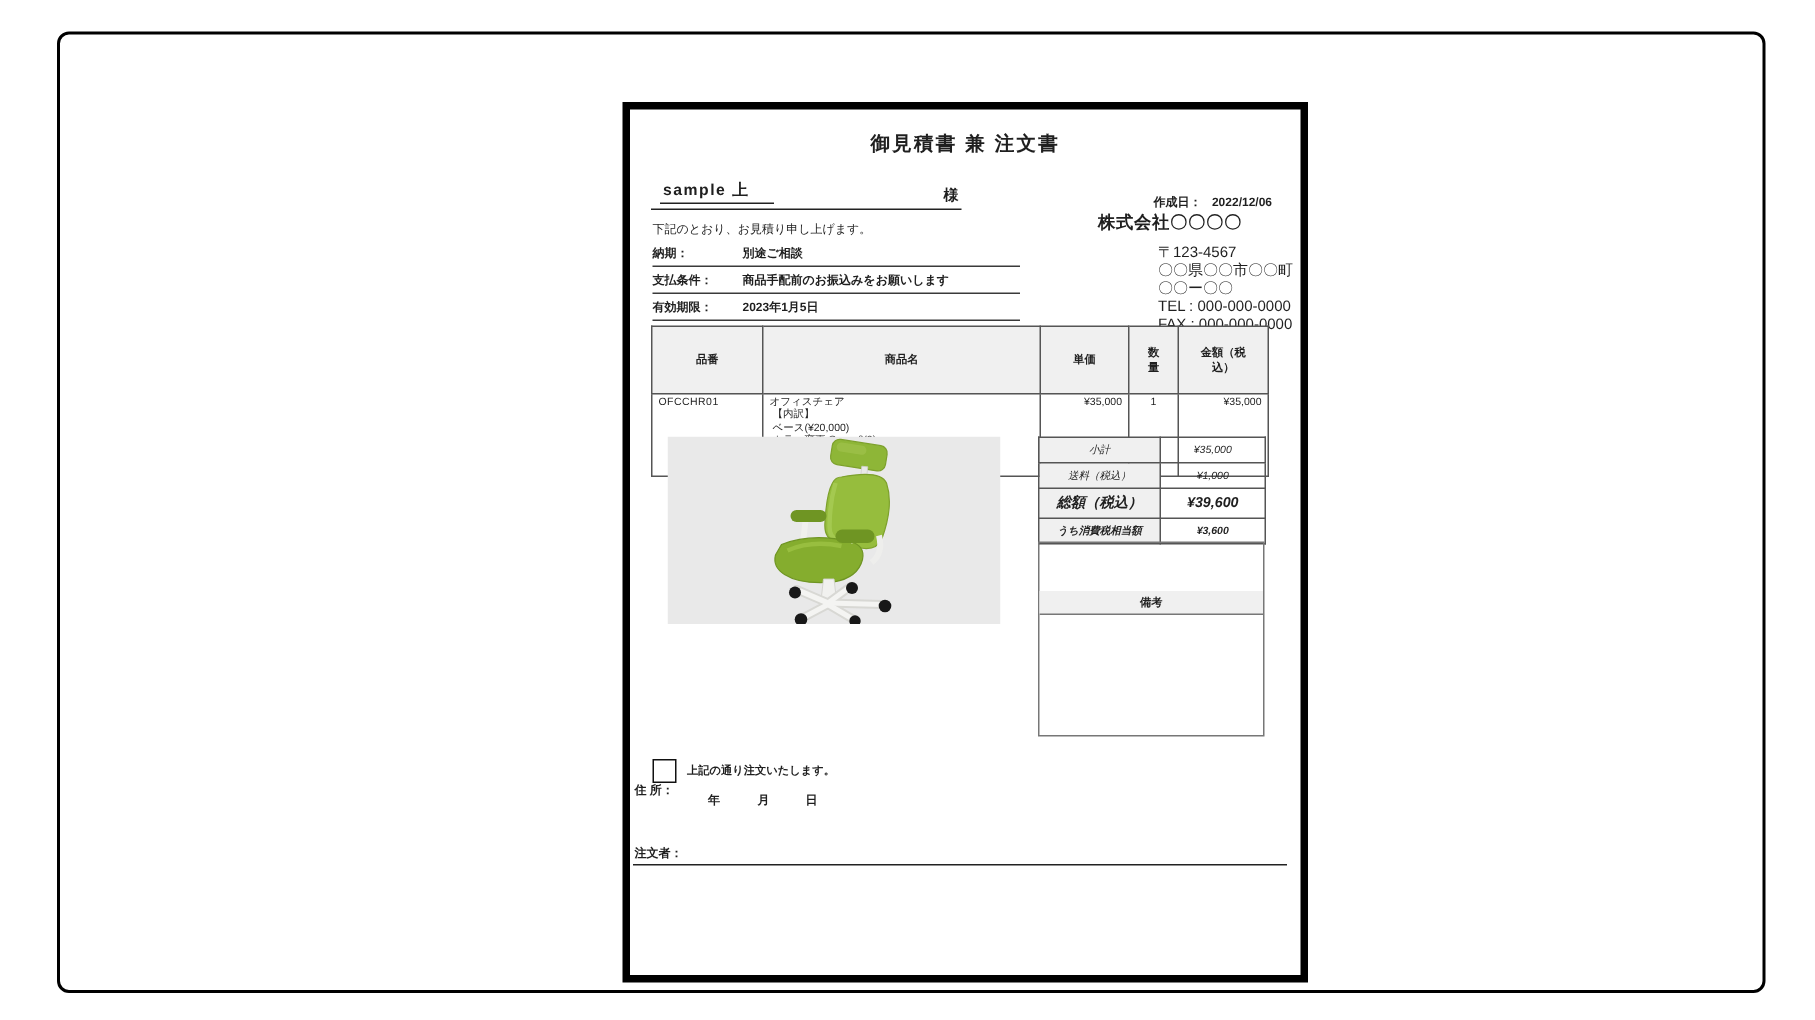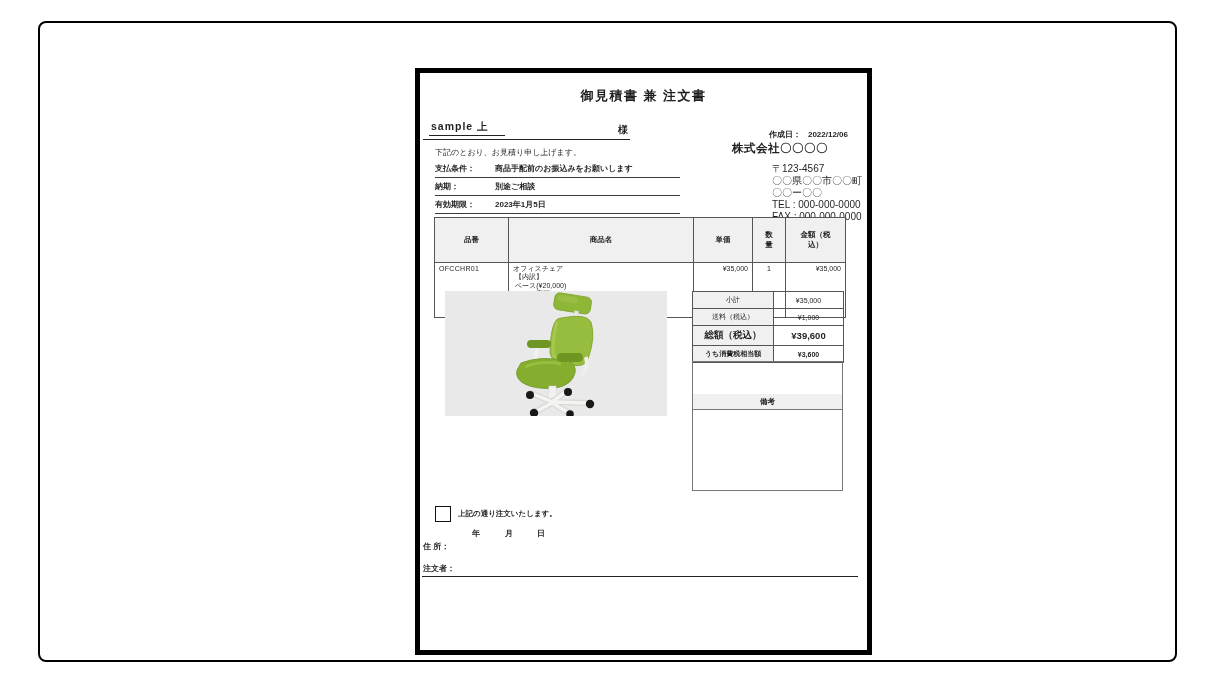--- a/index.html
+++ b/index.html
@@ -6,21 +6,21 @@
     font-family:"Liberation Sans","DejaVu Sans",sans-serif;color:#1f1f1f;}
   .frame{position:absolute;left:38px;top:21px;width:1135px;height:637px;
     border:2px solid #000;border-radius:8px;background:#fff;}
   .page{position:absolute;left:375px;top:45px;width:457px;height:587px;
     border:5px solid #000;background:#fff;box-sizing:border-box;}
   .page-inner{position:relative;width:447px;height:577px;}
 
   .doc-title{position:absolute;left:0;right:0;top:14px;text-align:center;
     font-size:13px;font-weight:bold;letter-spacing:1.5px;margin:0;}
 
-  .customer-row{position:absolute;left:3px;top:44px;width:207px;height:22px;
+  .customer-row{position:absolute;left:14px;top:44px;width:207px;height:22px;
     border-bottom:1.6px solid #222;}
   .customer-name{position:absolute;left:6px;bottom:3px;font-size:10.5px;font-weight:bold;
     letter-spacing:1px;border-bottom:1.3px solid #222;padding:0 16px 1px 2px;}
   .honorific{position:absolute;right:2px;bottom:2px;font-size:10px;font-weight:bold;}
 
   .created{position:absolute;right:19px;top:56px;font-size:8px;font-weight:600;}
   .created .lbl{margin-right:7px;}
 
   .greeting{position:absolute;left:15px;top:74px;font-size:8px;}
 
@@ -39,21 +39,21 @@
   .items-table th{background:var(--header-fill,#f0f0f0);font-size:7.5px;font-weight:bold;
     height:15px;padding:12px;text-align:center;}
   .items-table td{vertical-align:top;font-size:7px;padding:2px 4px;height:49px;}
   .cell-code{letter-spacing:.3px;}
   .cell-name{white-space:pre-wrap;line-height:8.4px;}
   .num{text-align:right;}
   .ctr{text-align:center;}
 
   .chair-box{position:absolute;left:25px;top:218px;width:222px;height:125px;}
 
-  .totals-table{position:absolute;left:272px;top:218px;width:152px;}
+  .totals-table{position:absolute;left:272px;top:218px;width:152px;font-style:italic;}
   .totals-table td{border:1px solid #555;height:16px;font-size:7px;padding:0 4px;}
   .totals-table .t-label{background:var(--header-fill,#f0f0f0);text-align:center;width:72px;}
   .totals-table .t-value{text-align:center;}
   .totals-table tr.row-total td{font-size:9.5px;font-weight:bold;height:19px;}
   .totals-table tr.row-tax td{font-weight:bold;}
 
   .remarks{position:absolute;left:272px;top:288px;width:151px;height:130px;
     border:1px solid #777;box-sizing:border-box;}
   .remarks-header{height:15px;background:var(--header-fill,#f0f0f0);
     border-bottom:1px solid #777;text-align:center;font-size:7.5px;font-weight:600;
@@ -63,21 +63,21 @@
   .order-check-row{position:absolute;left:15px;top:433px;height:16px;}
   .checkbox{position:absolute;left:0;top:0;width:14px;height:14px;
     border:1.6px solid #111;background:#fff;}
   .check-label{position:absolute;left:23px;top:3px;font-size:7.5px;font-weight:bold;
     white-space:nowrap;}
 
   .ymd{position:absolute;top:455px;left:0;width:200px;font-size:8px;font-weight:bold;}
   .ymd .y{position:absolute;left:52px;} .ymd .m{position:absolute;left:85px;}
   .ymd .d{position:absolute;left:117px;}
 
-  .addr-label{position:absolute;left:3px;top:468px;font-size:8px;font-weight:bold;}
+  .addr-label{position:absolute;left:3px;top:448px;font-size:8px;font-weight:bold;}
   .orderer-label{position:absolute;left:3px;top:490px;font-size:8px;font-weight:bold;}
   .signature-line{position:absolute;left:2px;top:503px;width:436px;height:0;
     border-top:1.5px solid #222;}
 </style>
 </head>
 <body>
 
 <div class="frame">
   <div class="page">
     <div class="page-inner">
@@ -90,26 +90,26 @@
       </div>
 
       <div class="created">
         <span class="lbl">作成日：</span><span>2022/12/06</span>
       </div>
 
       <div class="greeting">下記のとおり、お見積り申し上げます。</div>
 
       <div class="terms">
         <div class="term-row">
+          <span class="term-label">納期：</span>
+          <span class="term-value">別途ご相談</span>
+        </div>
+        <div class="term-row">
           <span class="term-label">支払条件：</span>
           <span class="term-value">商品手配前のお振込みをお願いします</span>
-        </div>
-        <div class="term-row">
-          <span class="term-label">納期：</span>
-          <span class="term-value">別途ご相談</span>
         </div>
         <div class="term-row">
           <span class="term-label">有効期限：</span>
           <span class="term-value">2023年1月5日</span>
         </div>
       </div>
 
       <div class="company">
         <p class="company-name">株式会社〇〇〇〇</p>
         <div class="company-line">〒123-4567</div>

